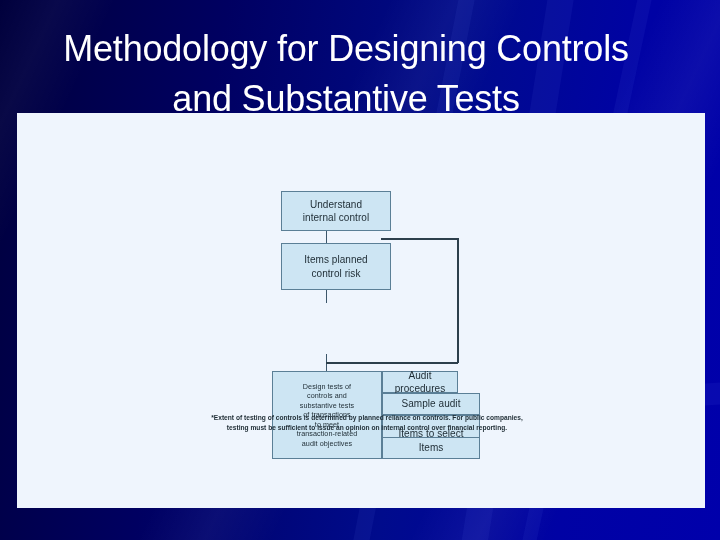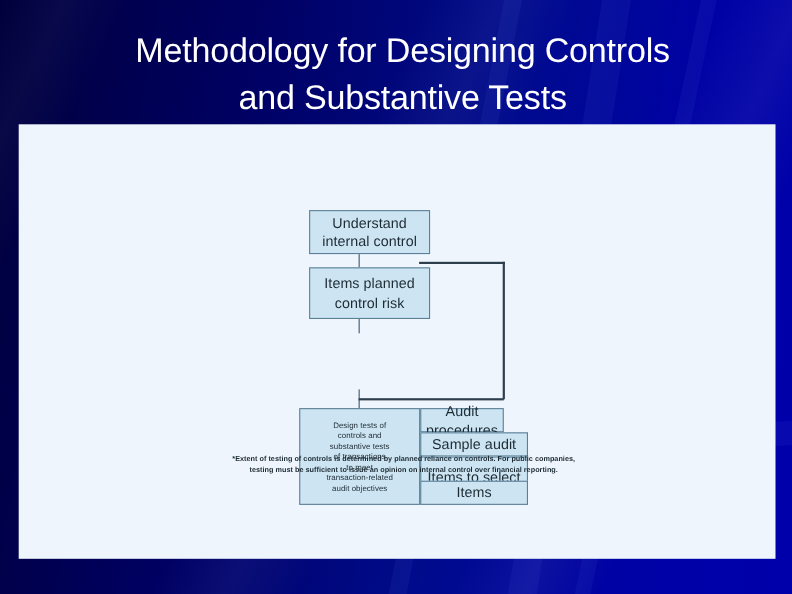--- a/index.html
+++ b/index.html
@@ -35,26 +35,26 @@
   
   .streak {
     position: absolute;
     background: rgba(120,140,255,0.07);
     transform-origin: top left;
     pointer-events: none;
   }
 
   #title {
     position: absolute;
-    left: 36px;
+    left: 16px;
     top: 24px;
     width: 660px;
     text-align: center;
     color: #ffffff;
-    font-size: 31px;
+    font-size: 36px;
     line-height: 1.40;
     letter-spacing: -0.2px;
     font-weight: normal;
     white-space: pre-line;
   }
 
   #panel {
     position: absolute;
     left: 17px;
     top: 113px;
@@ -70,21 +70,21 @@
     width: 220px;
     height: 225px;
   }
 
   .fbox {
     position: absolute;
     background: #cde5f3;
     border: 1px solid #5b7f96;
     box-sizing: border-box;
     color: #1d2b33;
-    font-size: 13px;
+    font-size: 10px;
     line-height: 1.32;
     text-align: center;
     display: flex;
     align-items: center;
     justify-content: center;
     white-space: pre-line;
     letter-spacing: 0.05px;
   }
 
   .vline {

